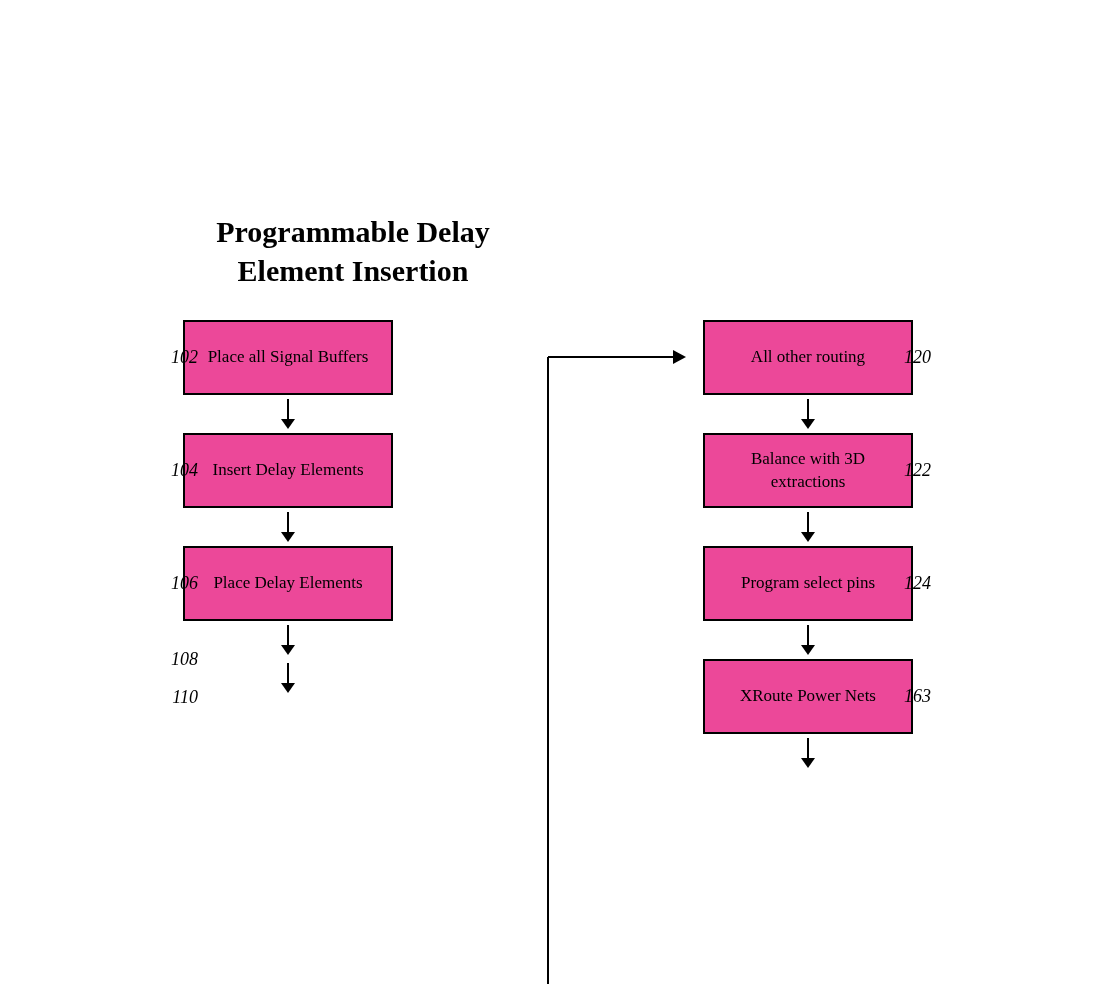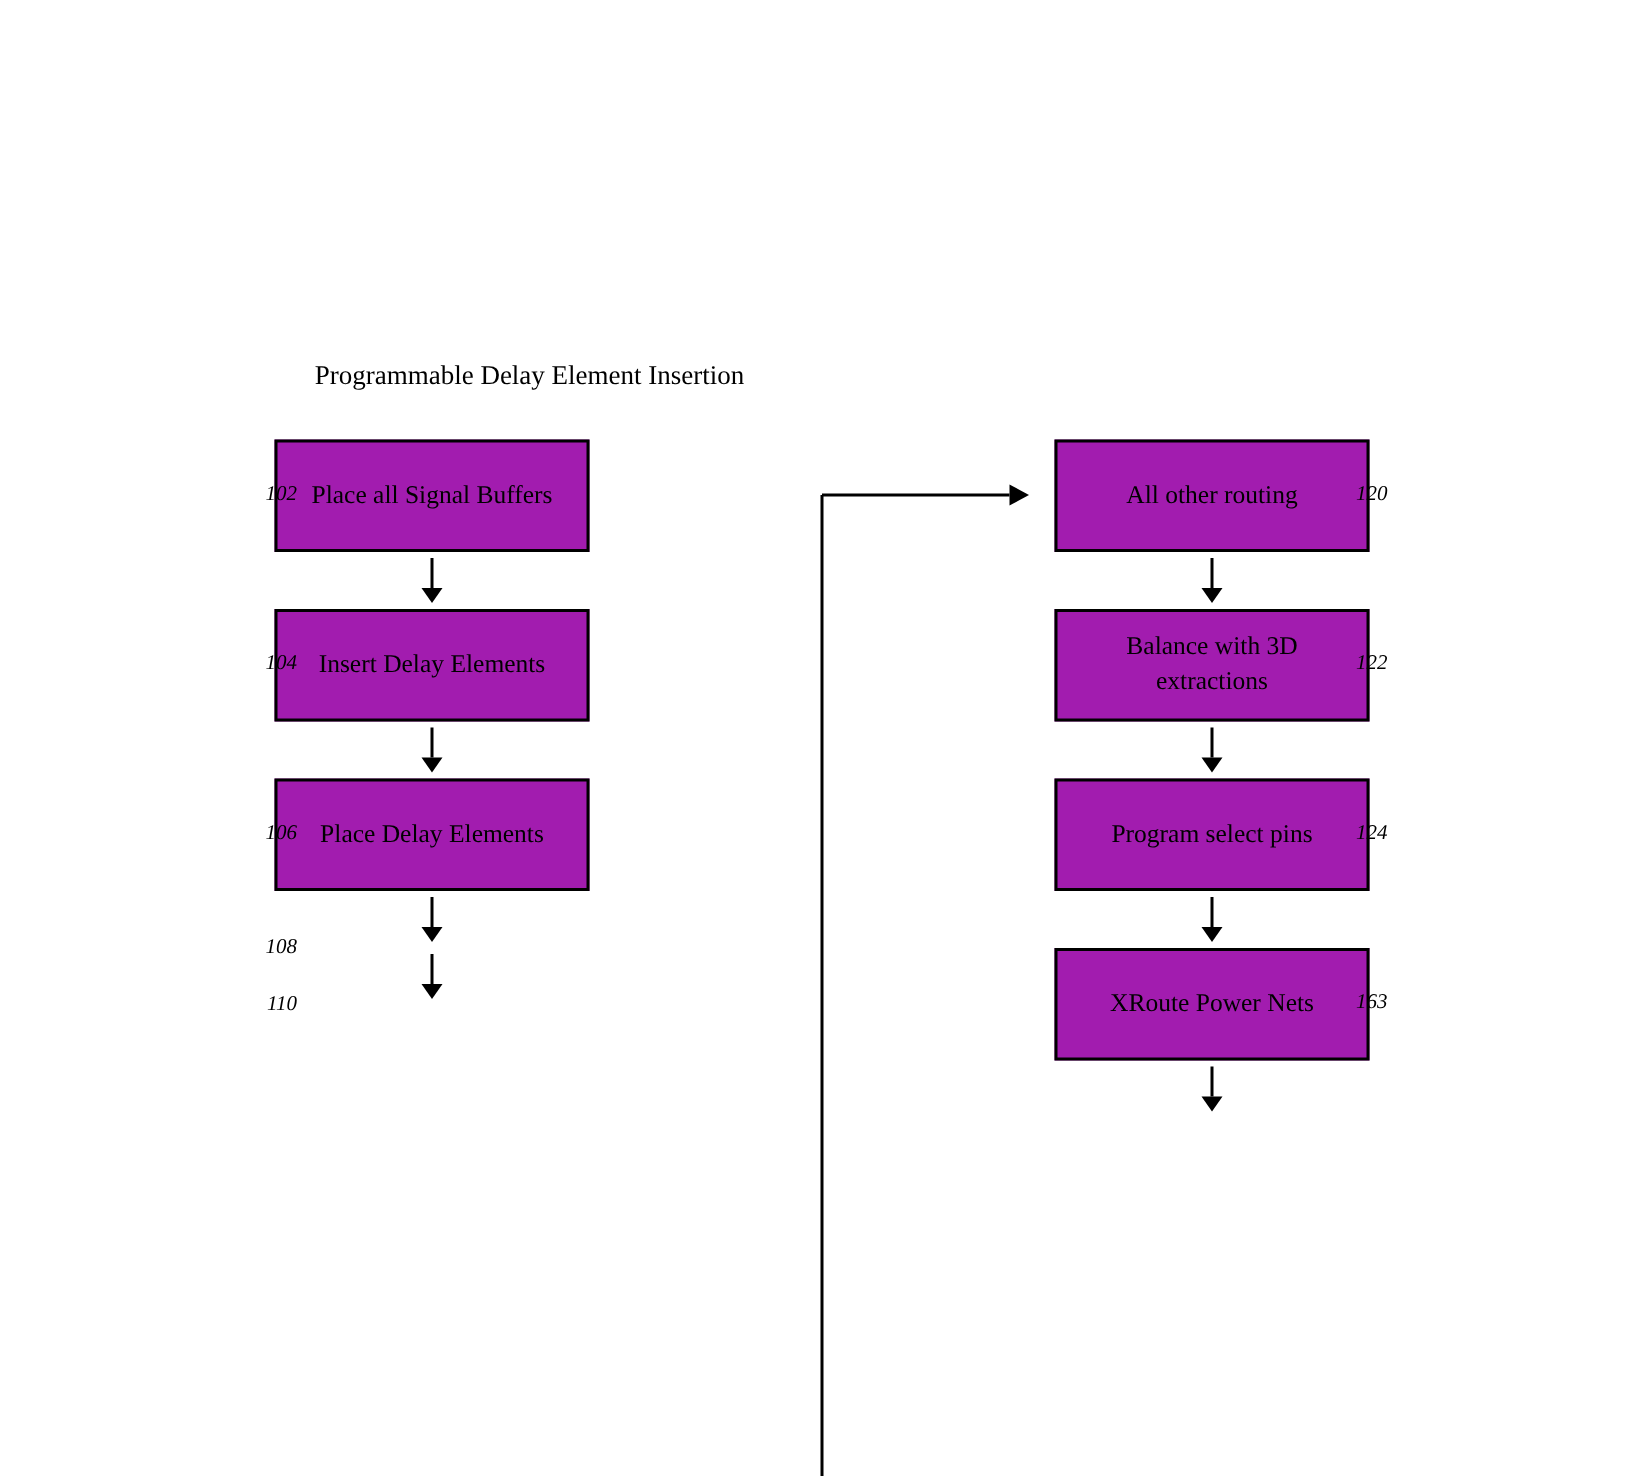--- a/index.html
+++ b/index.html
@@ -20,40 +20,40 @@
     }
     .headers {
       display: flex;
       width: 100%;
       justify-content: space-around;
       margin-bottom: 30px;
     }
     .column-header {
       width: 320px;
       text-align: center;
-      font-size: 18px;
-      font-weight: normal;
+      font-size: 30px;
+      font-weight: bold;
       line-height: 1.3;
     }
     .flow-column {
       display: flex;
       flex-direction: column;
       align-items: center;
       width: 320px;
       position: relative;
     }
     .step-row {
       display: flex;
       align-items: center;
       width: 100%;
       justify-content: center;
       position: relative;
     }
     .step-number {
-      font-size: 14px;
+      font-size: 18px;
       font-style: italic;
       width: 40px;
       text-align: right;
       position: absolute;
     }
     .left-col .step-number {
       left: 0;
     }
     .right-col .step-number {
       right: 0;
@@ -62,21 +62,21 @@
       border: 2px solid #000;
       width: 210px;
       min-height: 75px;
       display: flex;
       align-items: center;
       justify-content: center;
       text-align: center;
       font-size: 17px;
       line-height: 1.35;
       padding: 10px 12px;
-      background: #a21caf;
+      background: #ec4899;
     }
     .arrow {
       display: flex;
       flex-direction: column;
       align-items: center;
       margin: 4px 0;
     }
     .arrow-line {
       width: 2px;
       height: 20px;

